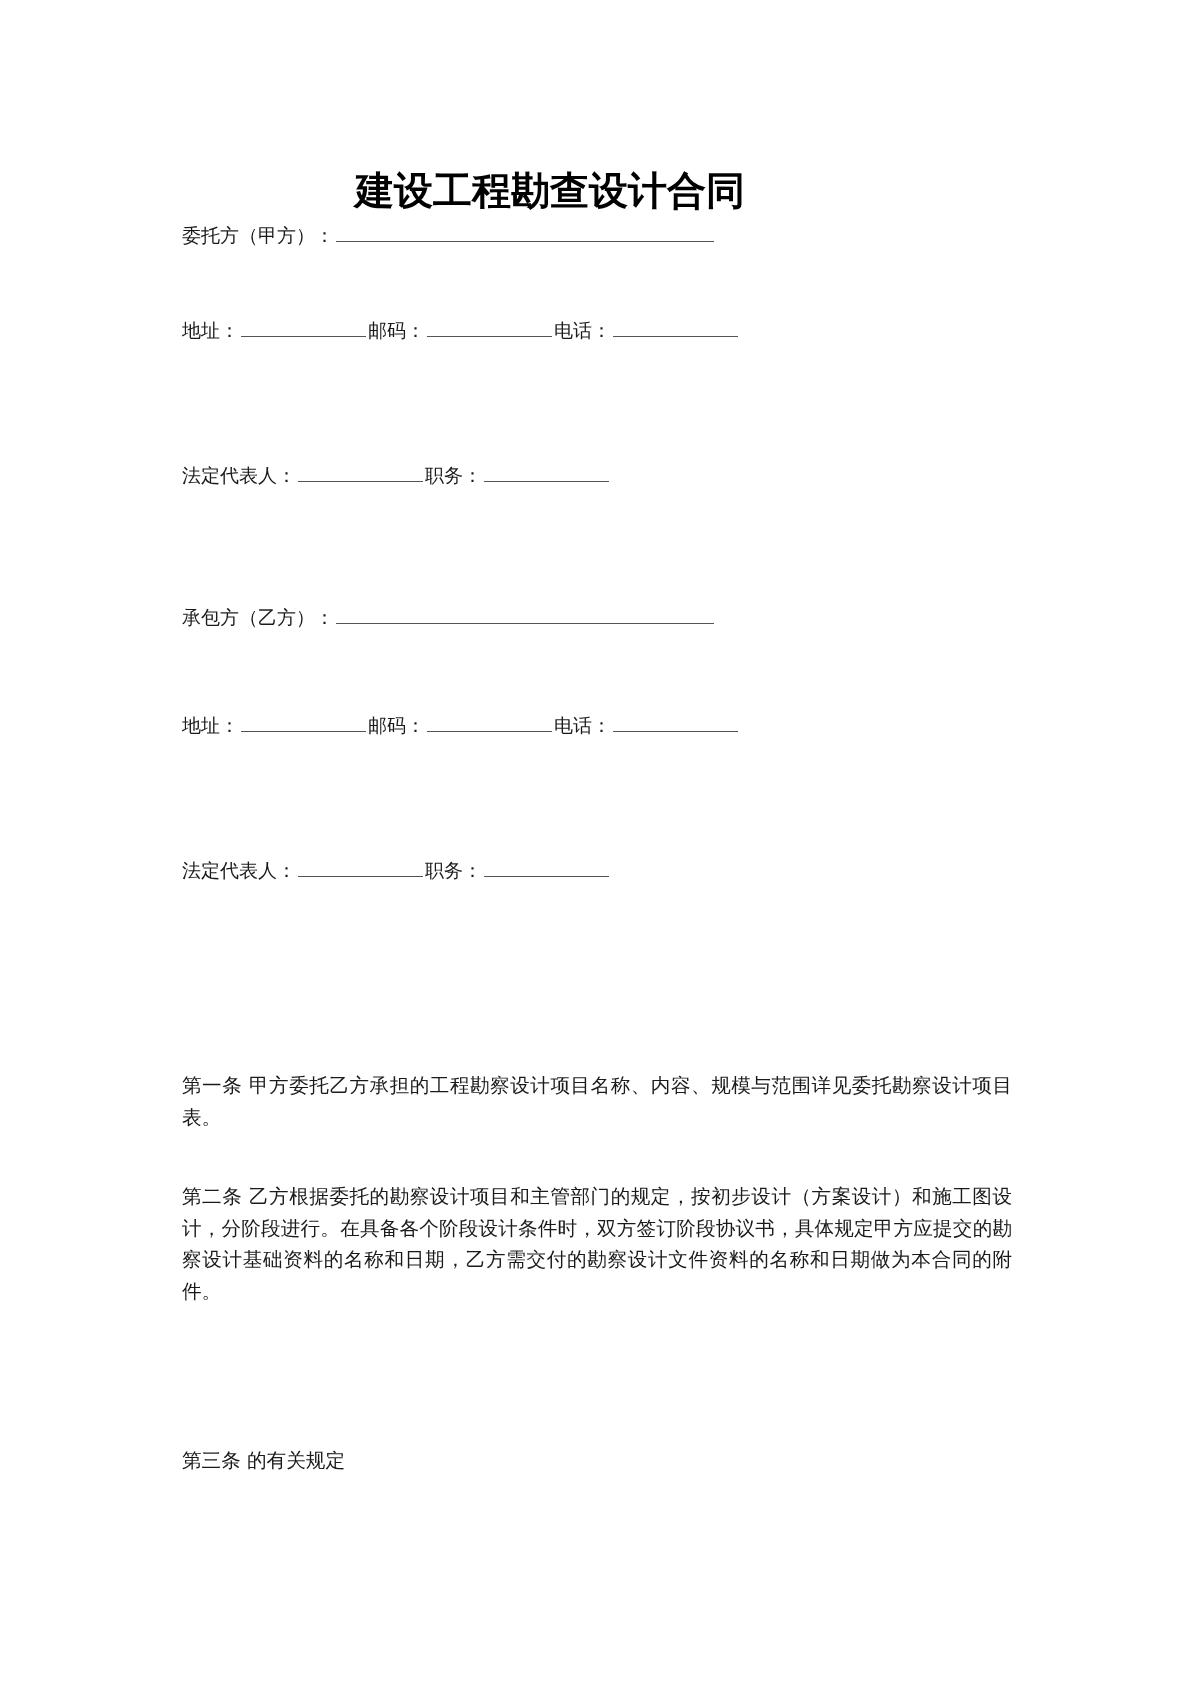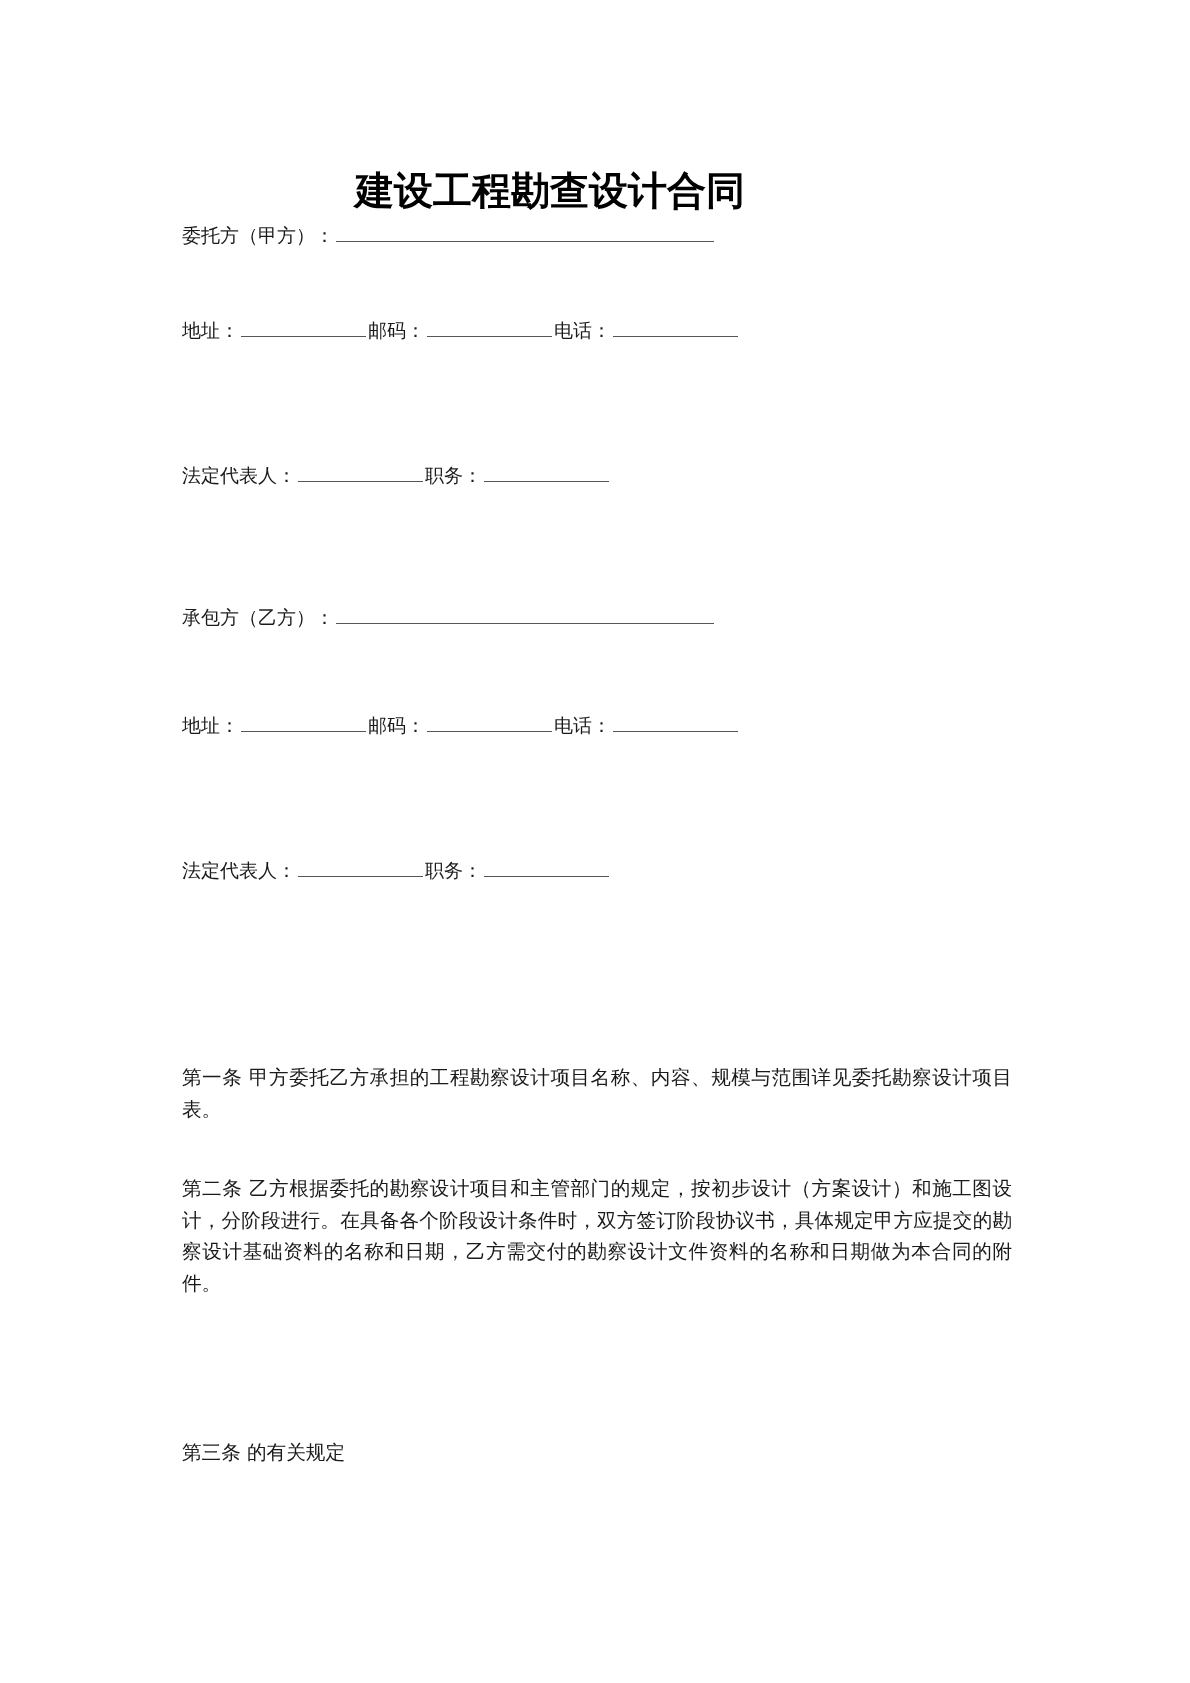--- a/index.html
+++ b/index.html
@@ -5,21 +5,21 @@
   html, body { margin: 0; padding: 0; background: #ffffff; }
   body { width: 1190px; height: 1683px; position: relative; overflow: hidden;
          font-family: "DejaVu Serif", "Liberation Serif", serif; color: #1a1a1a; }
   .page { position: absolute; left: 0; top: 0; width: 1190px; height: 1683px; background: #fff; }
   .title { position: absolute; left: 0; width: 1100px; top: 168px; text-align: center;
            font-size: 39px; font-weight: bold; letter-spacing: 0px; line-height: 44px; color: #000; }
   .line { position: absolute; left: 182px; font-size: 19px; line-height: 24px; white-space: nowrap; }
   .blank { display: inline-block; border-bottom: 1px solid #555; height: 16px; vertical-align: baseline; margin: 0 2px; }
   .blank.long { width: 378px; }
   .blank.short { width: 125px; }
-  .para { position: absolute; left: 182px; width: 830px; font-size: 19.6px; line-height: 31.5px; text-align: justify; }
+  .para { position: absolute; left: 182px; width: 830px; font-size: 19.6px; line-height: 31.5px; text-align: justify; margin-top: 8px; }
 </style>
 </head>
 <body>
 
 <div class="page">
 
   <div class="title">建设工程勘查设计合同</div>
 
   <div class="line" style="top:223px;">
     <span>委托方（甲方）：</span><span class="blank long"></span>

